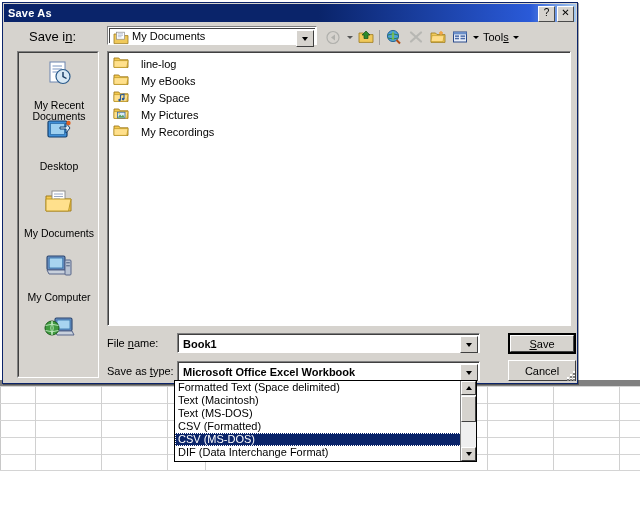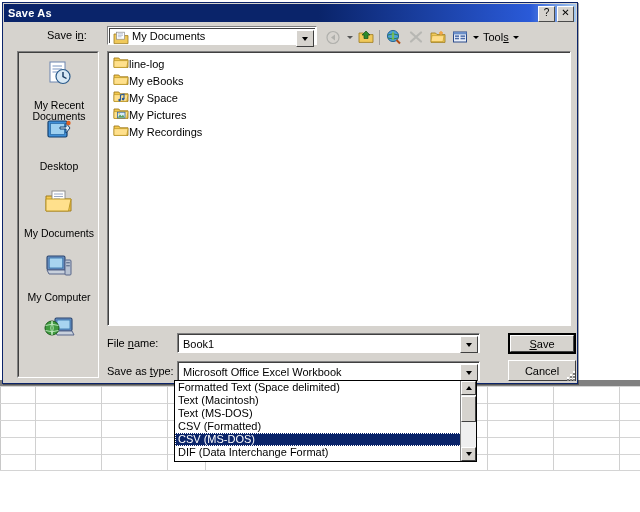--- a/index.html
+++ b/index.html
@@ -38,21 +38,21 @@
   .tb-btn {
     width:15px; height:14px; background:#d6d3ce;
     border-top:1px solid #fff; border-left:1px solid #fff;
     border-right:1px solid #4b4b4b; border-bottom:1px solid #4b4b4b;
     font-size:10px; line-height:12px; text-align:center; color:#000;
     font-family:"Liberation Sans", sans-serif; cursor:default;
   }
 
   
   .savein-row { position:absolute; left:0; top:22px; width:576px; height:24px; }
-  .savein-label { position:absolute; left:44px; top:4px; font-size:11px; color:#000; }
+  .savein-label { position:absolute; left:26px; top:4px; font-size:13px; color:#000; }
   .combo-savein {
     position:absolute; left:104px; top:1px; width:210px; height:19px;
     background:#fff;
     border-top:1px solid #808080; border-left:1px solid #808080;
     border-right:1px solid #fff; border-bottom:1px solid #fff;
     box-sizing:border-box; display:flex; align-items:center;
   }
   .combo-savein .cb-inner {
     position:absolute; left:1px; top:1px; right:1px; bottom:1px;
     border-top:1px solid #404040; border-left:1px solid #404040;
@@ -104,29 +104,30 @@
     border-top:1px solid #808080; border-left:1px solid #808080;
     border-right:1px solid #fff; border-bottom:1px solid #fff;
     box-sizing:border-box;
   }
   .filelist-in {
     position:absolute; left:0;top:0;right:0;bottom:0; background:#fff;
     border-top:1px solid #404040; border-left:1px solid #404040;
     padding:3px 0 0 4px; box-sizing:border-box;
   }
   .file-item { display:flex; align-items:center; height:16px; margin-bottom:1px; }
-  .file-name { font-size:11px; color:#000; margin-left:0; }
+  .file-name { font-size:11px; color:#000; margin-left:12px; }
 
   
   .bot-label { position:absolute; font-size:11px; color:#000; }
   .field {
     position:absolute; background:#86efac;
     border-top:1px solid #808080; border-left:1px solid #808080;
     border-right:1px solid #fff; border-bottom:1px solid #fff;
     box-sizing:border-box;
+    font-weight:bold;
   }
   .field-in {
     position:absolute; left:0;top:0;right:0;bottom:0; background:#fff;
     border-top:1px solid #404040; border-left:1px solid #404040;
     display:flex; align-items:center;
   }
   .field-text { font-size:11px; color:#000; padding-left:4px; }
 
   .btn {
     position:absolute; background:#d6d3ce;

